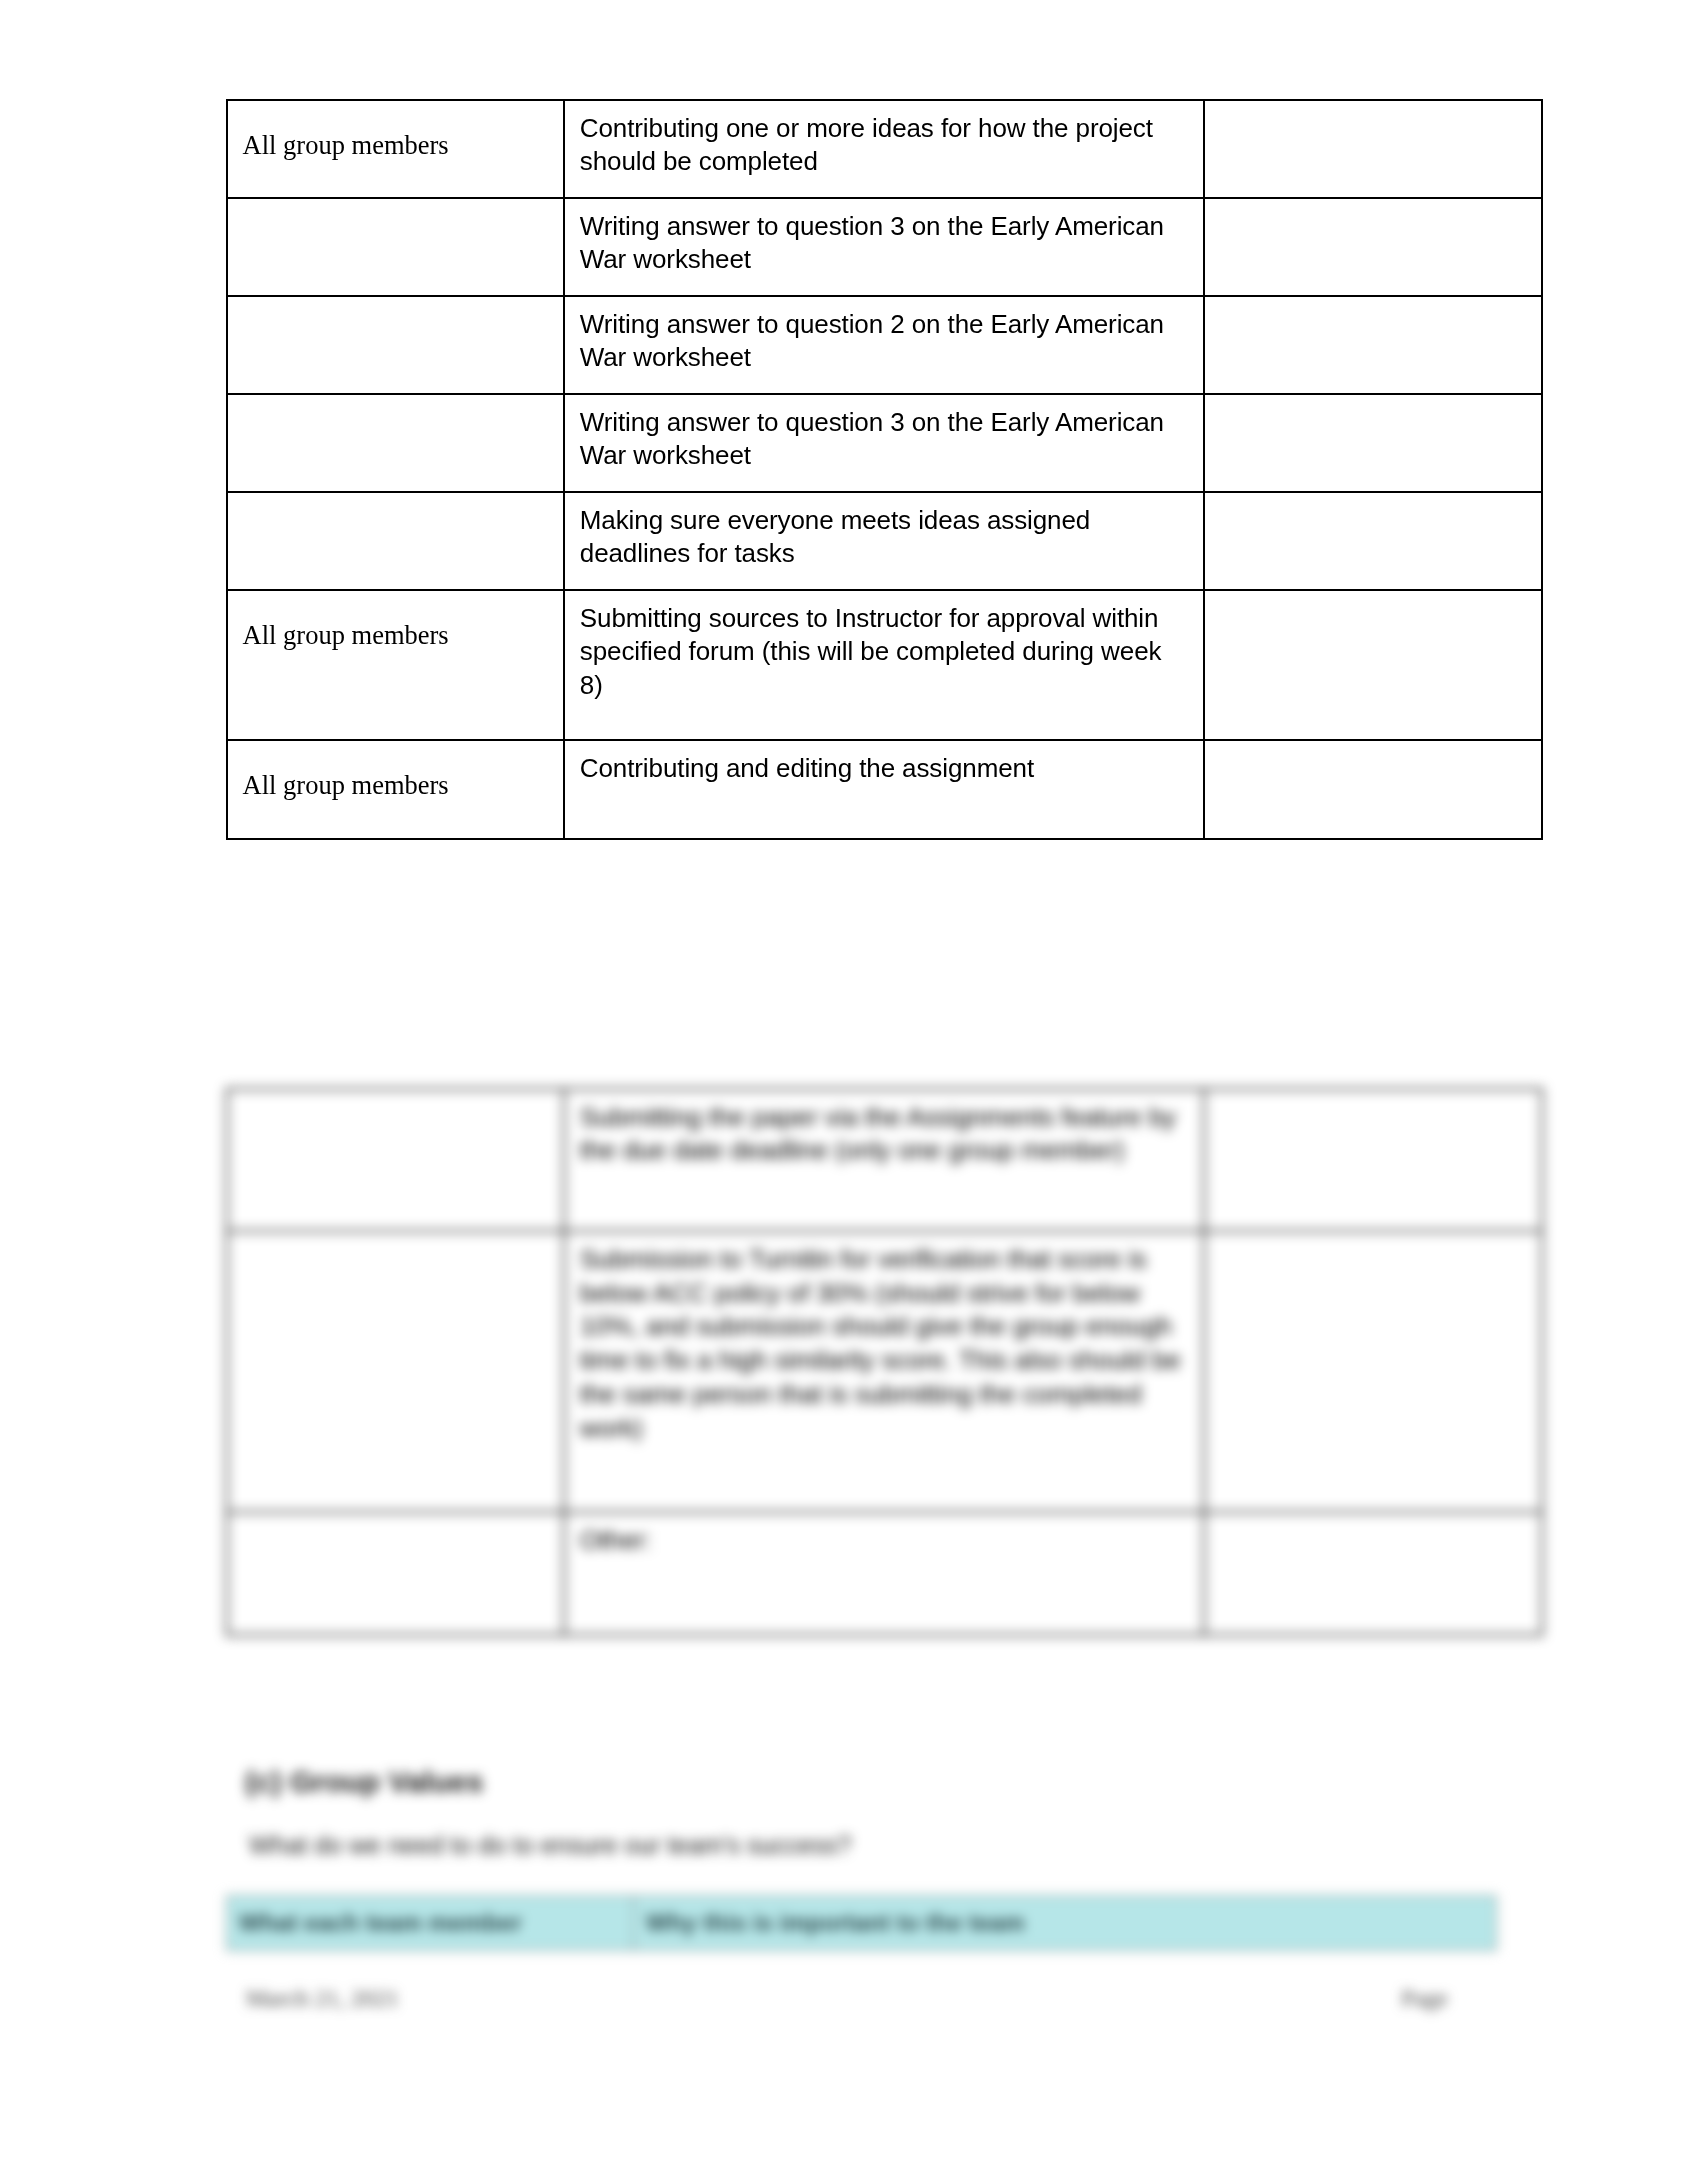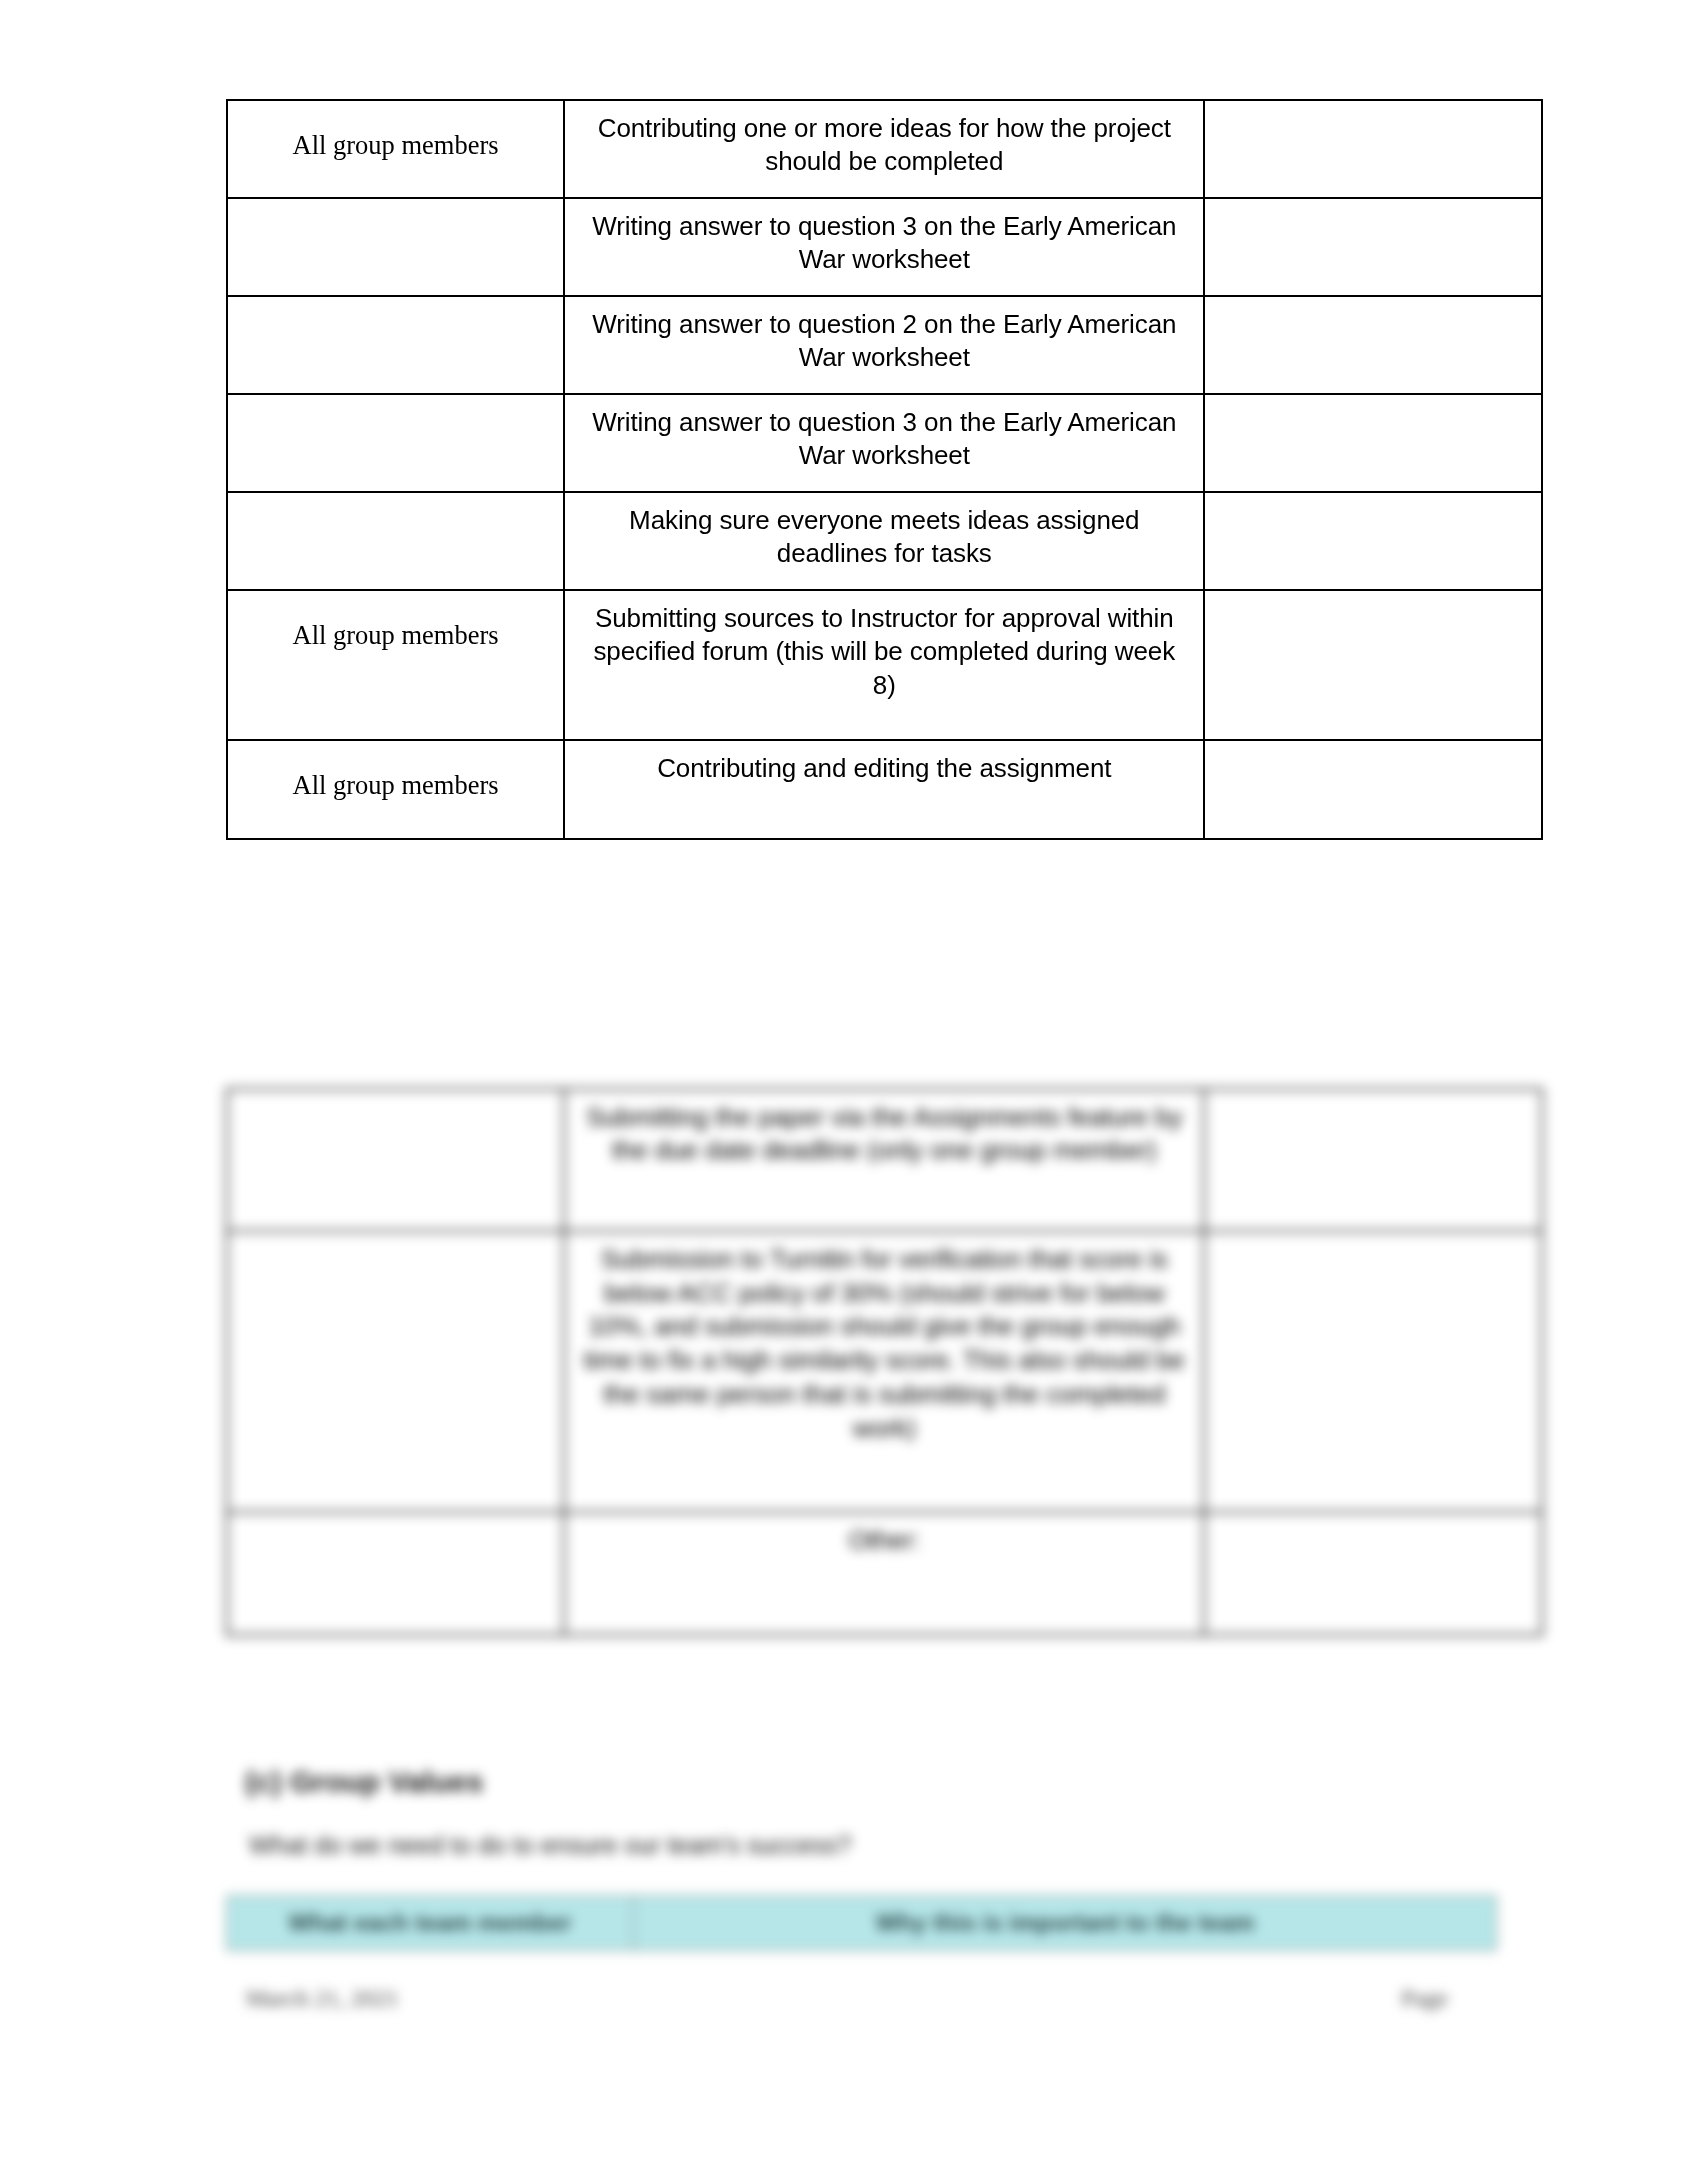--- a/index.html
+++ b/index.html
@@ -14,21 +14,20 @@
     position: relative;
     overflow: hidden;
   }
 
   .page {
     position: absolute;
     left: 0; top: 0;
     width: 1373px;
     height: 2183px;
     background: #ffffff;
-    text-align: center;
   }
 
   
   .task-table {
     position: absolute;
     left: 226px;
     top: 99px;
     width: 1221px;
     border-collapse: collapse;
     table-layout: fixed;

